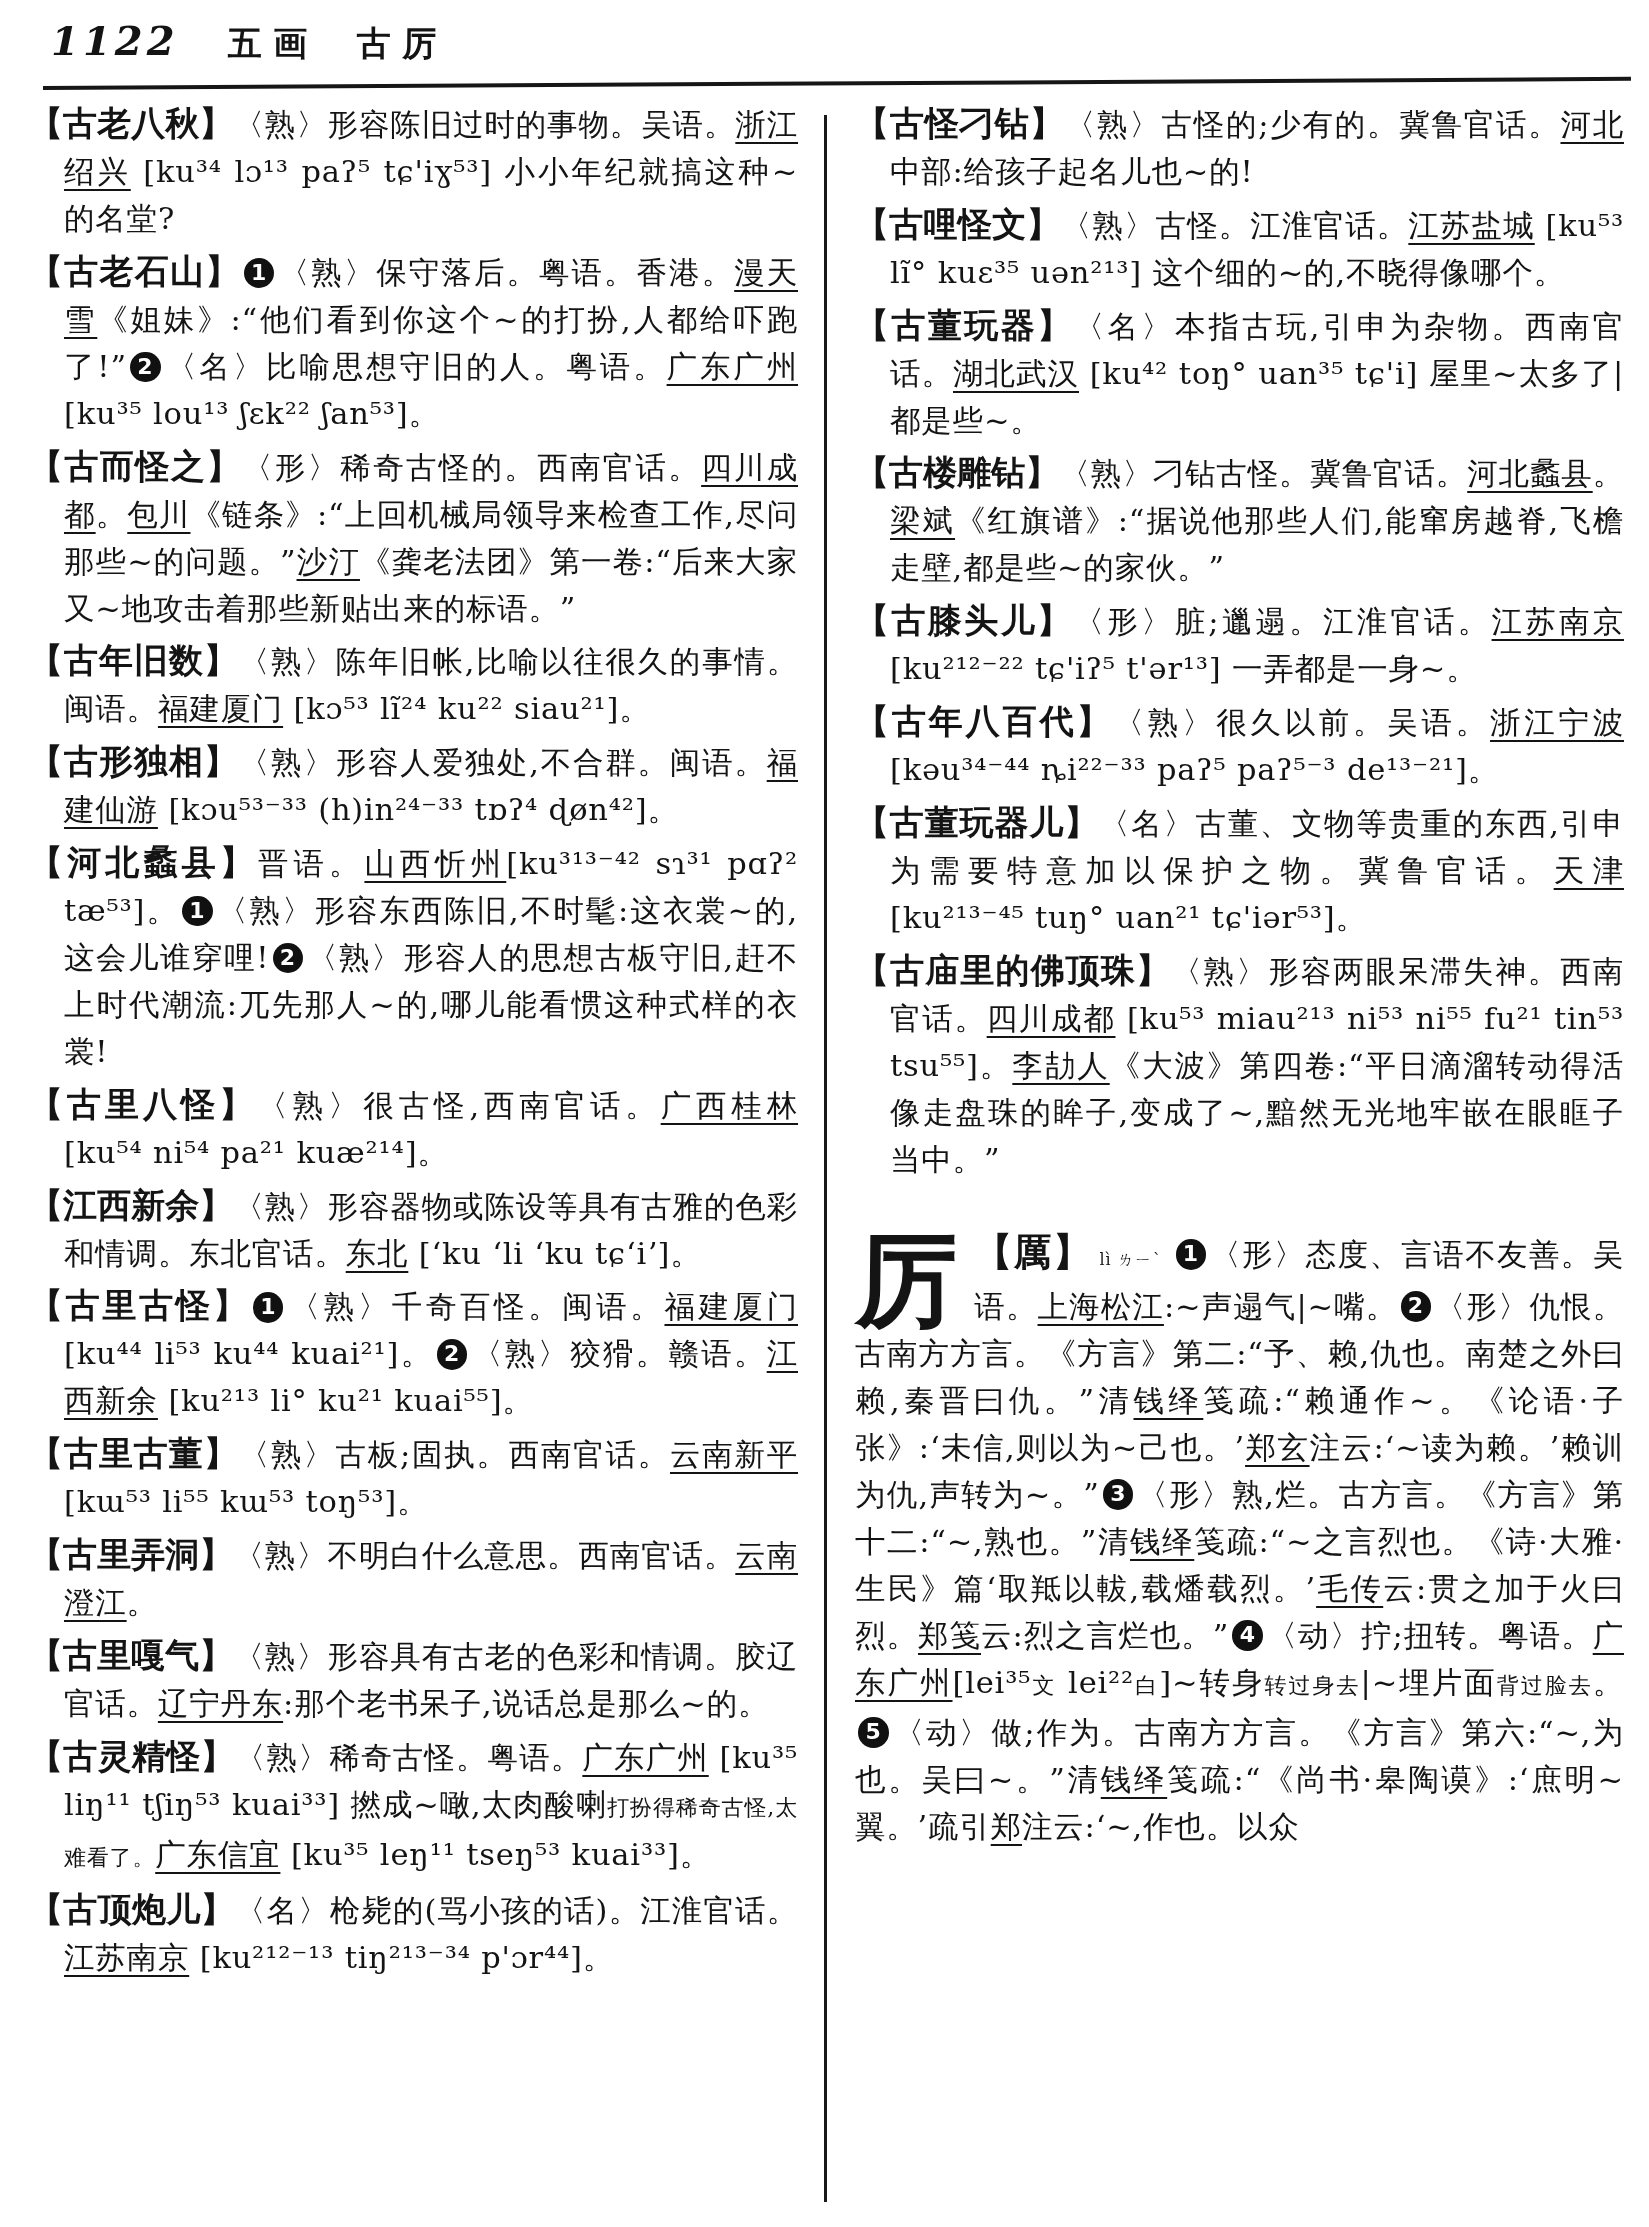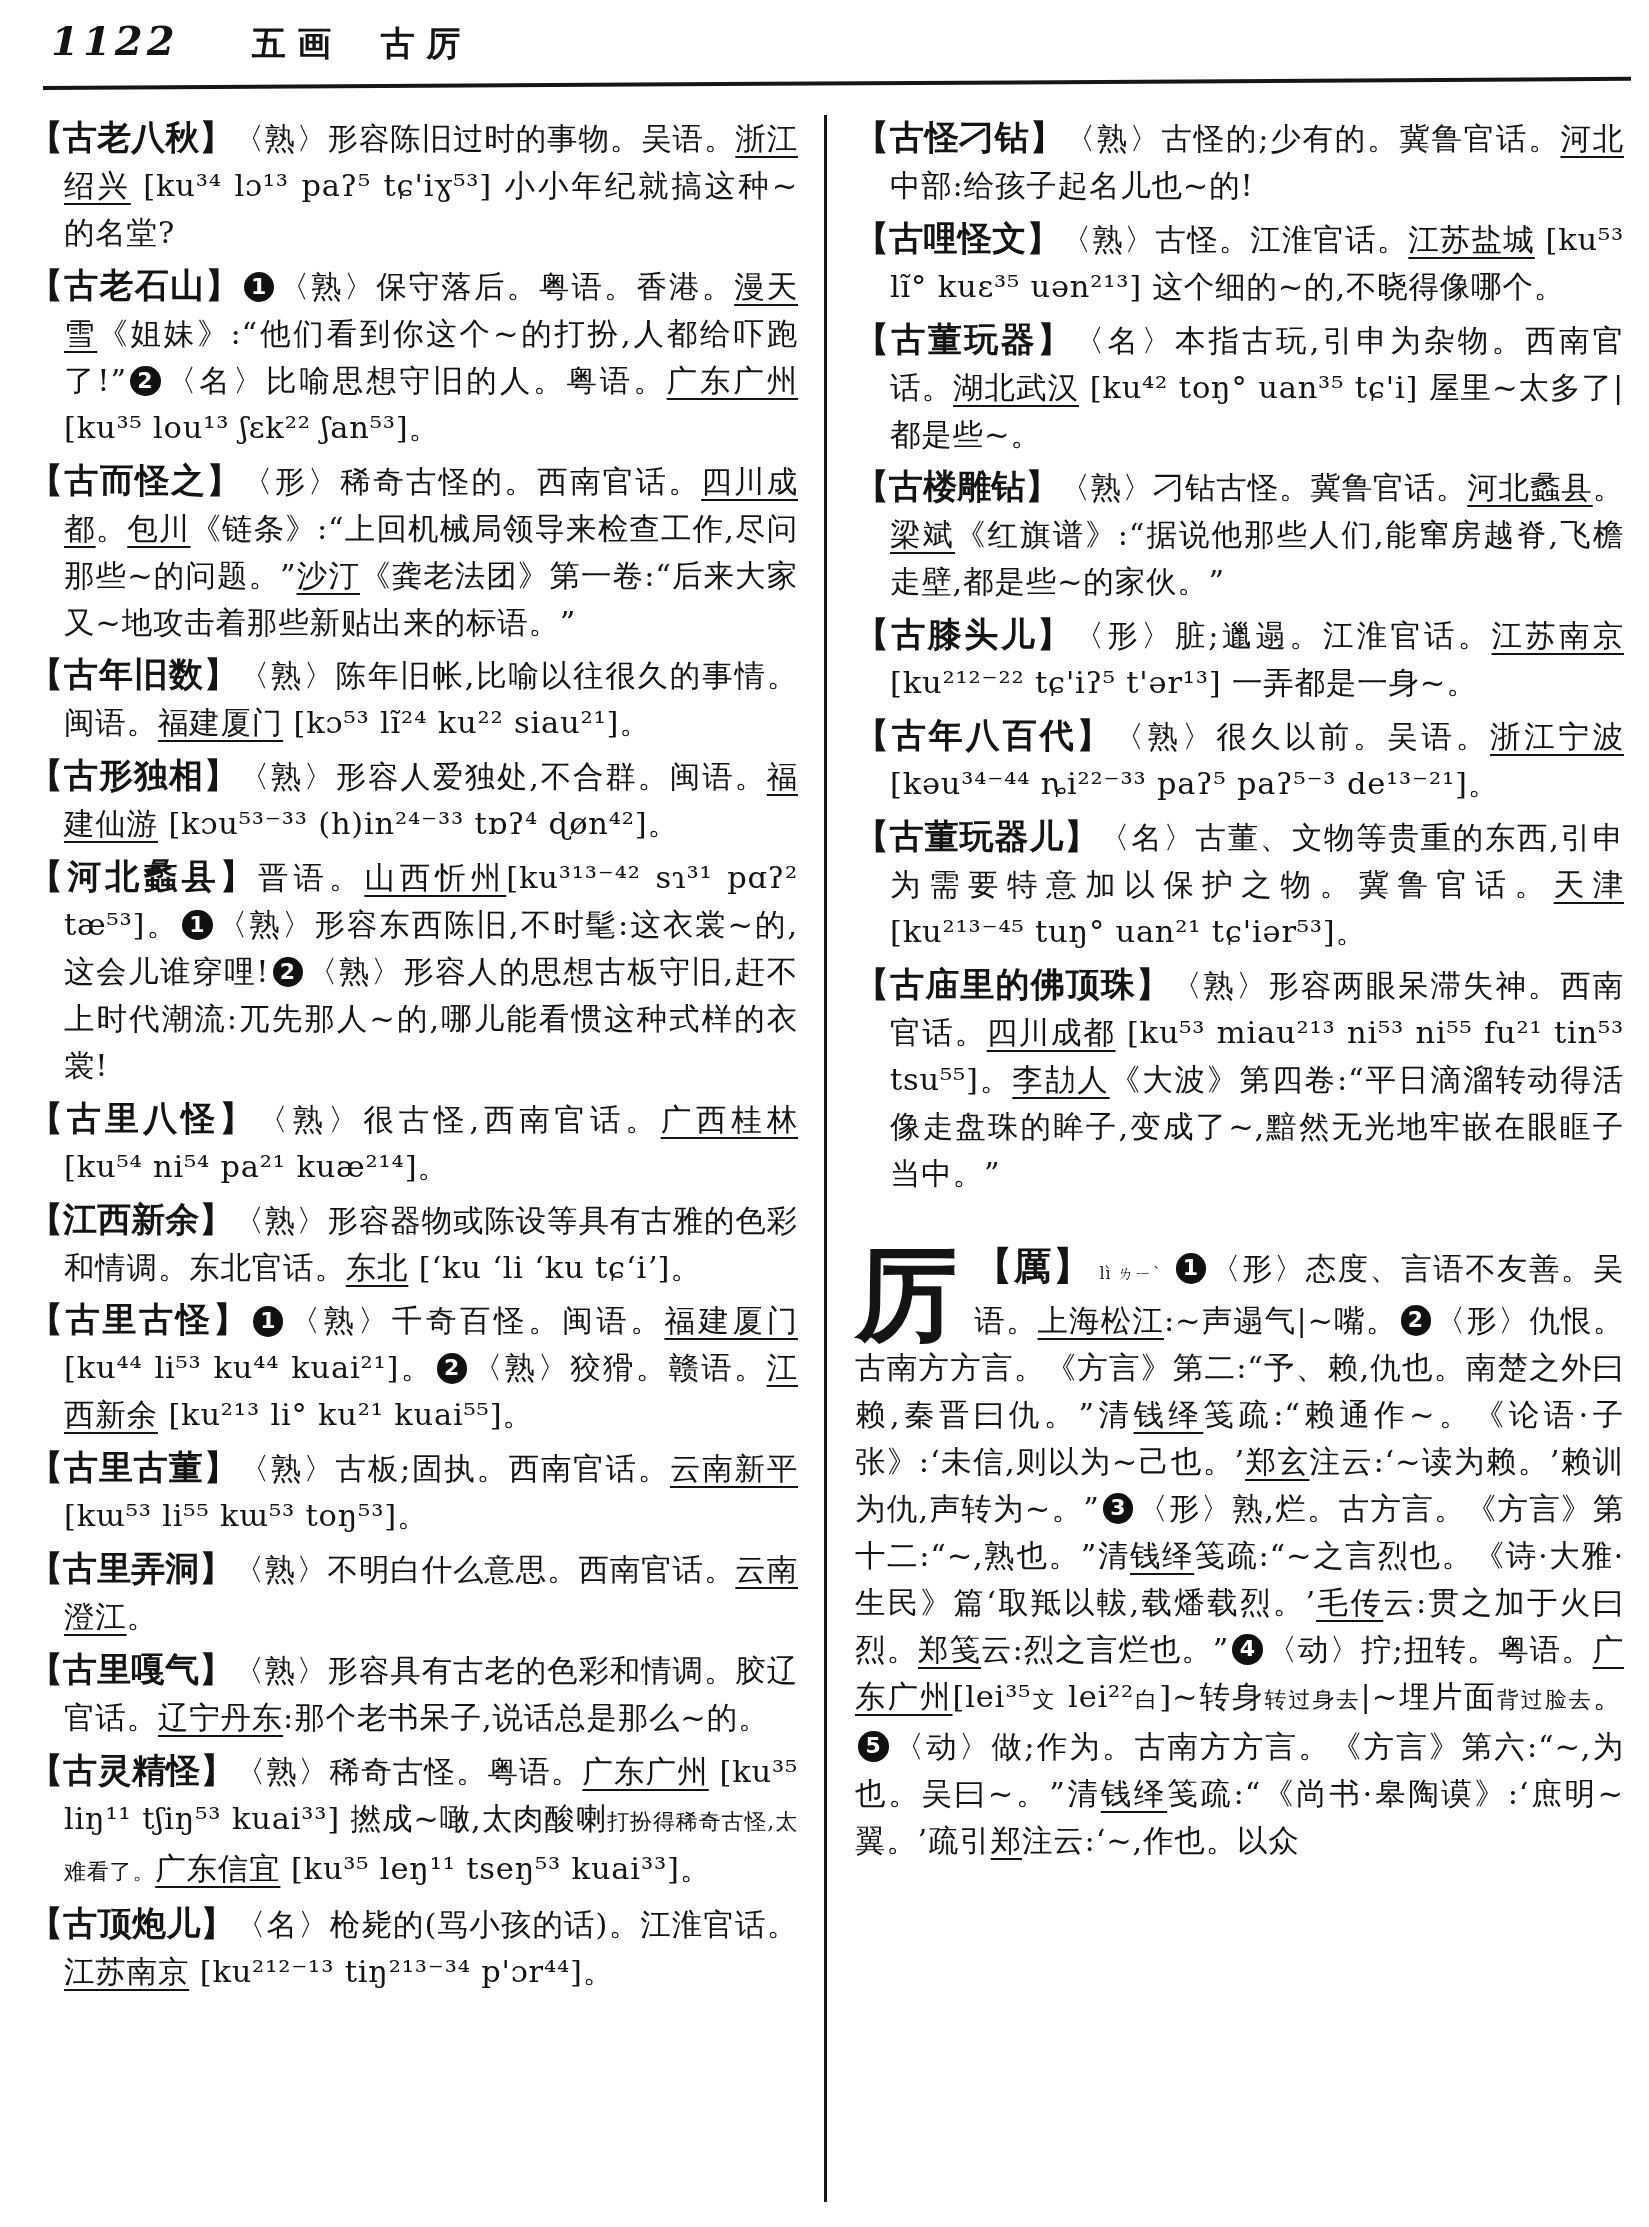--- a/index.html
+++ b/index.html
@@ -1,26 +1,26 @@
 <!DOCTYPE html>
 <html style="font-size:13.2px"><head>
 <meta charset="utf-8">
 <style>
   html,body{margin:0;padding:0;background:#e8e8e8;}
   .page{
     position:relative;width:1650px;height:2227px;background:#ffffff;color:#141414;
     font-family:"DejaVu Serif","DejaVu Sans",serif;overflow:hidden;
   }
-  .header{position:absolute;top:16.5px;left:51px;display:flex;align-items:baseline;gap:73px;}
+  .header{position:absolute;top:16.5px;left:51px;display:flex;align-items:baseline;gap:49px;}
   .pagenum{font-size:40px;font-weight:bold;font-style:italic;letter-spacing:4.1px;}
   .sectiongrp{display:flex;gap:38px;}
   .section,.range{font-size:34px;font-weight:bold;letter-spacing:11.5px;}
   .rule{position:absolute;top:86px;left:43px;width:1588px;height:4.1px;background:#161616;
         transform:rotate(-0.33deg);transform-origin:left center;}
-  .col{position:absolute;top:114px;width:769px;font-size:30.5px;line-height:47px;
+  .col{position:absolute;top:100px;width:769px;font-size:30.5px;line-height:47px;
        text-align:justify;letter-spacing:0.8px;}
   #colL{left:29px;}
   #colR{left:855px;}
   .divider{position:absolute;left:824px;top:115px;width:2.5px;height:2087px;background:#191919;}
   .entry{margin:0 0 5.8px 0;padding-left:35px;text-indent:-35px;}
   .headword{font-weight:bold;font-size:34px;letter-spacing:0;}
   .cnum{display:inline-block;width:30.5px;height:30.5px;border-radius:50%;background:#111;color:#fff;
         font-size:22px;line-height:30.5px;text-align:center;font-weight:bold;text-indent:0;
         vertical-align:3.3px;margin:0 3.3px;font-family:"DejaVu Sans",sans-serif;}
   .onum{display:inline-block;width:30.5px;height:30.5px;border-radius:50%;border:2.5px solid #111;

